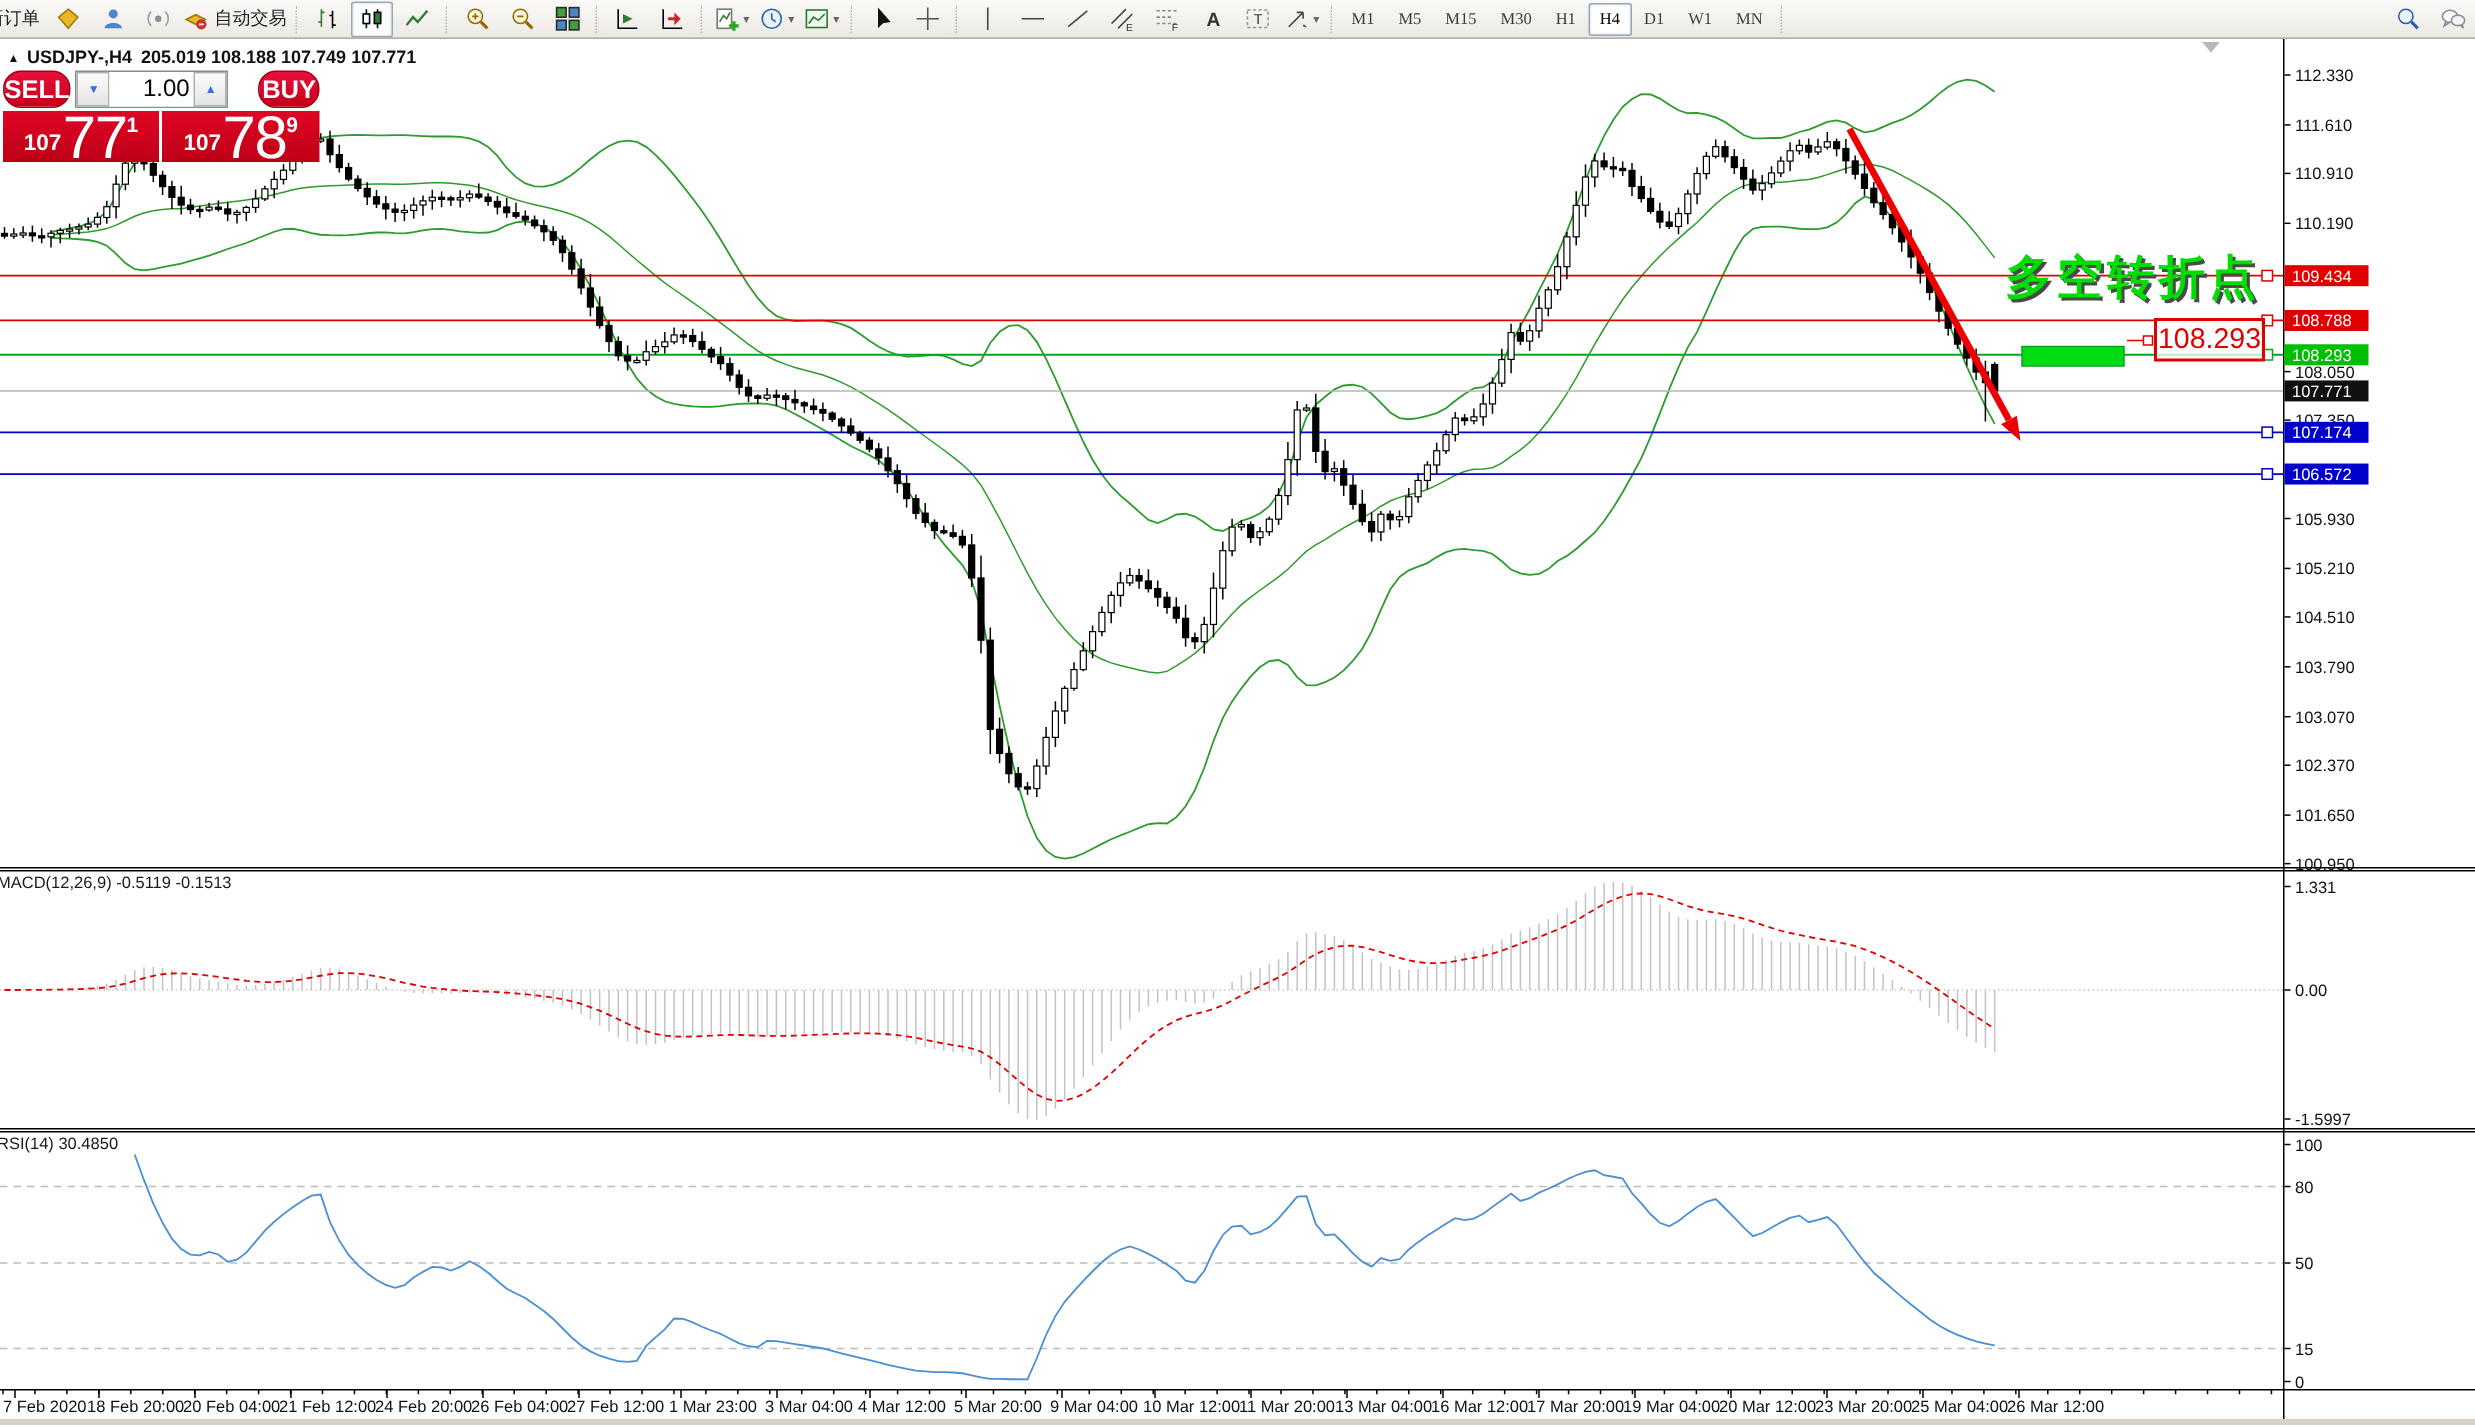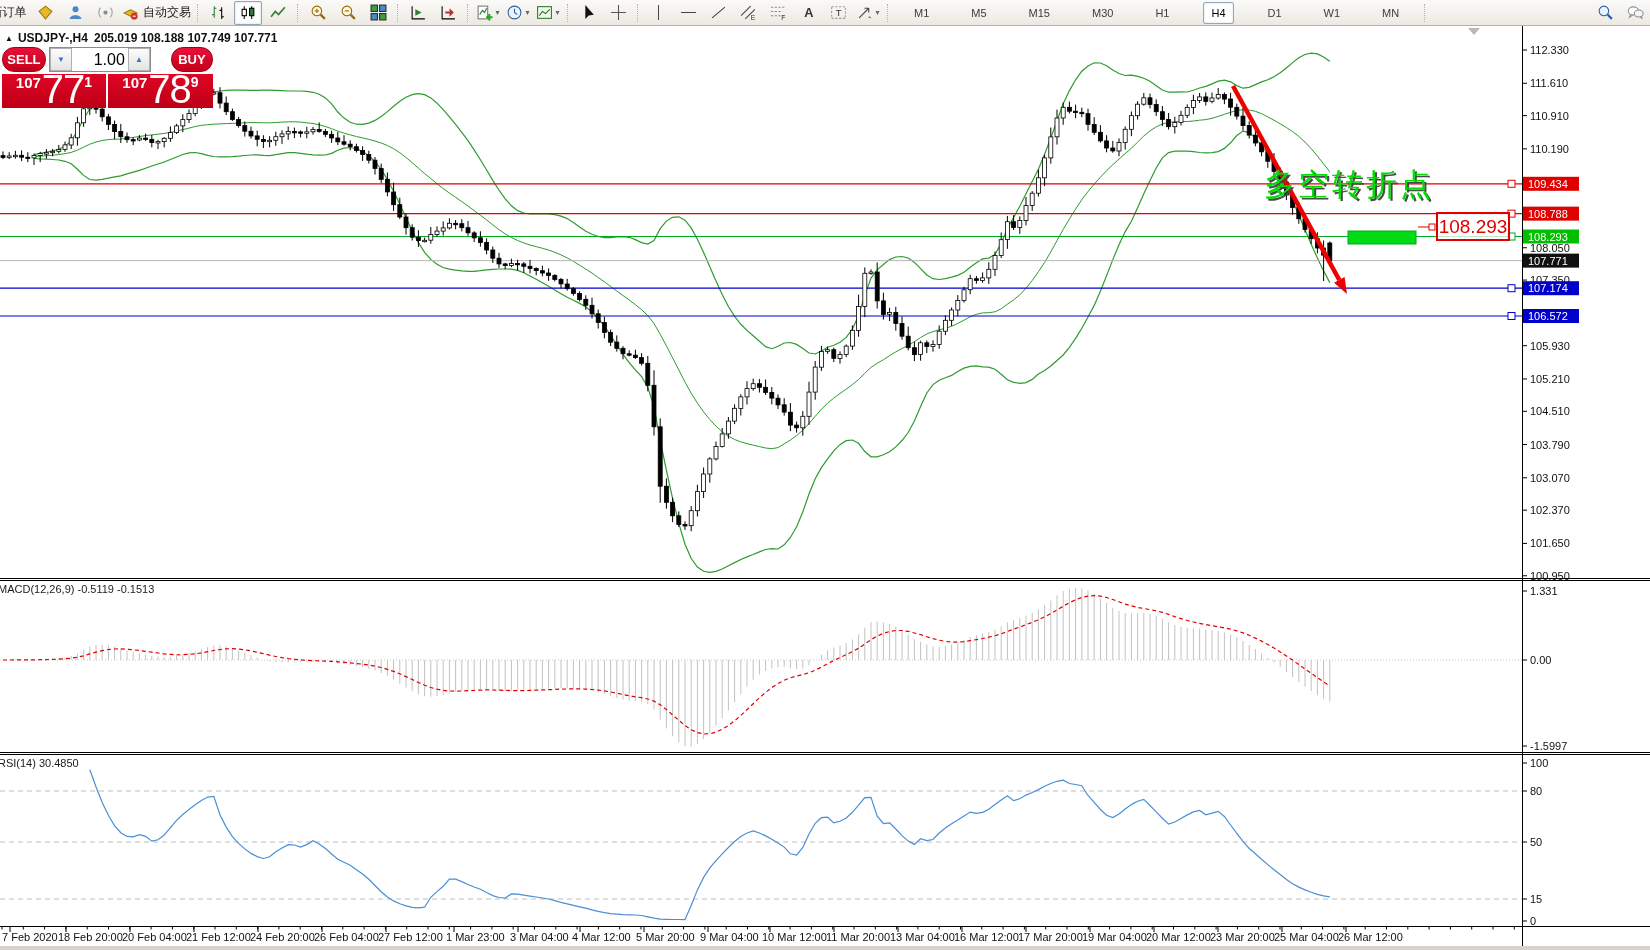--- a/index.html
+++ b/index.html
@@ -8,55 +8,55 @@
   #toolbar{position:absolute;top:0;left:0;width:1650px;height:25px;display:flex;align-items:center;
     background:linear-gradient(#fbfaf8,#ece9e2);border-bottom:1px solid #b3b0a8;z-index:30;overflow:hidden;}
   .tb-btn{height:22px;min-width:26px;display:flex;align-items:center;justify-content:center;
     margin:0 1px;border:1px solid transparent;border-radius:2px;font-size:12px;color:#222;cursor:default;}
   .tb-btn.active{background:#fdfdfd;border:1px solid #94a6b8;box-shadow:inset 0 0 2px #c8d4e0;}
   .tb-btn .lbl{margin-left:4px;white-space:nowrap;}
   .tb-btn.firstclip .lbl{margin-left:-13px;}
   .tb-sep{width:1px;height:18px;border-left:1px dotted #b5b2aa;margin:0 4px;}
   .tb-spacer{flex:1;}
   .tf-btn{height:20px;padding:0 7px;display:flex;align-items:center;font-size:11px;color:#3c3c3c;
-    border:1px solid transparent;border-radius:2px;margin:0 13px;}
+    border:1px solid transparent;border-radius:2px;margin:0 0;font-family:Liberation Serif, serif;}
   .tf-btn.active{background:#fff;border:1px solid #94a6b8;box-shadow:inset 0 0 2px #c8d4e0;color:#000;}
   .dd{font-size:8px;color:#666;margin-left:2px;}
   .icon16 svg{display:block;}
   
   #stage{position:absolute;top:0;left:0;width:1650px;height:950px;}
   svg text{font-family:"Liberation Sans",sans-serif;}
   
   #symbolHeader{position:absolute;top:31px;left:5px;z-index:20;font-size:12px;font-weight:bold;color:#111;
     display:flex;align-items:center;gap:6px;white-space:nowrap;}
   #symbolHeader .tri{font-size:8px;margin-right:-1px;}
   
   #tradePanel{position:absolute;top:47px;left:2px;width:211px;height:61px;z-index:21;}
   #tpTop{display:flex;height:25px;}
-  .tp-btn{background:linear-gradient(#e8103a,#c40018);color:#fff;font-weight:bold;font-size:13px;
+  .tp-btn{background:linear-gradient(#e8103a,#c40018);color:#fff;font-weight:bold;font-size:17px;
     display:flex;align-items:center;justify-content:center;border:1px solid #a00014;border-radius:12px;}
   #sellBtn{width:49px;}
   #buyBtn{width:47px;margin-left:20px;}
   #volBox{width:108px;margin-left:3px;display:flex;border:1px solid #8c8c8c;background:#fff;box-sizing:border-box;}
   .spin{width:20px;display:flex;align-items:center;justify-content:center;background:linear-gradient(#fcfcfc,#e4e4e4);
     border:1px solid #b0b0b0;font-size:8px;color:#3a6fd8;}
   #volInput{flex:1;border:none;outline:none;text-align:right;font-size:16px;padding:0 3px;width:50px;
     font-family:"Liberation Sans",sans-serif;}
   #tpBig{display:flex;height:34px;margin-top:2px;}
-  .bigHalf{background:linear-gradient(#e00524,#bd0016);color:#fff;display:flex;align-items:flex-start;
+  .bigHalf{background:linear-gradient(#e00524,#bd0016);color:#fff;display:flex;align-items:flex-end;
     justify-content:center;padding-bottom:1px;}
   #bigSell{width:104px;border-right:2px solid #fff;}
   #bigBuy{width:105px;}
   .pfx{font-size:15px;font-weight:bold;margin:0 1px 3px 0;}
   .bignum{font-size:40px;font-weight:normal;line-height:30px;letter-spacing:-1px;}
   .supd{font-size:14px;font-weight:bold;margin-bottom:16px;}
   
   .paneLabel{position:absolute;left:-2px;z-index:15;font-size:11px;color:#1a1a1a;white-space:nowrap;}
   
-  #turnPoint{position:absolute;left:1264px;top:164px;z-index:22;font-size:31px;font-weight:normal;color:#00dd00;
+  #turnPoint{position:absolute;left:1337px;top:164px;z-index:22;font-size:31px;font-weight:bold;color:#00dd00;
     text-shadow:2px 2px 0 #4a4a4a;letter-spacing:3px;white-space:nowrap;}
   #levelBox{position:absolute;left:1436px;top:212px;width:70px;height:25px;z-index:22;border:2px solid #e00000;
     color:#e00000;font-size:19px;display:flex;align-items:center;justify-content:center;background:rgba(255,255,255,.75);}
 </style>
 </head>
 <body>
 
 <svg id="stage" viewBox="0 0 1650 950" width="1650" height="950">
     <g>
       <line x1="0" y1="660" x2="1522" y2="660" stroke="#c8c8c8" stroke-dasharray="1 2"></line>

